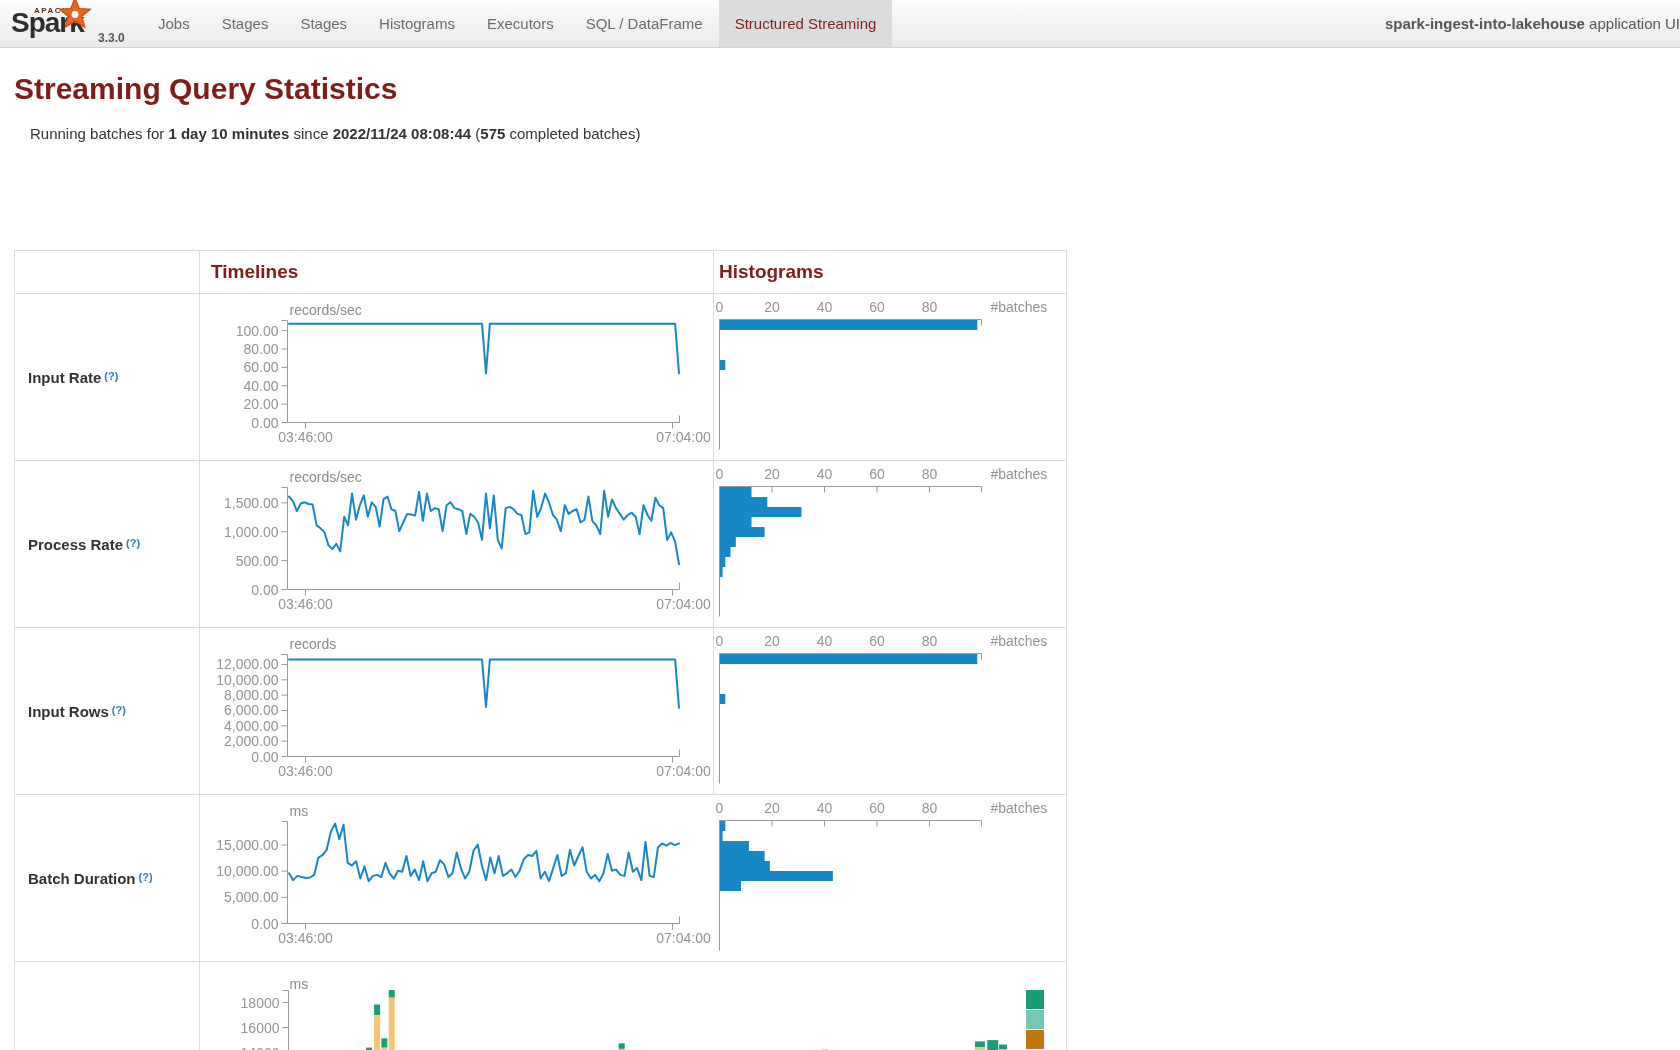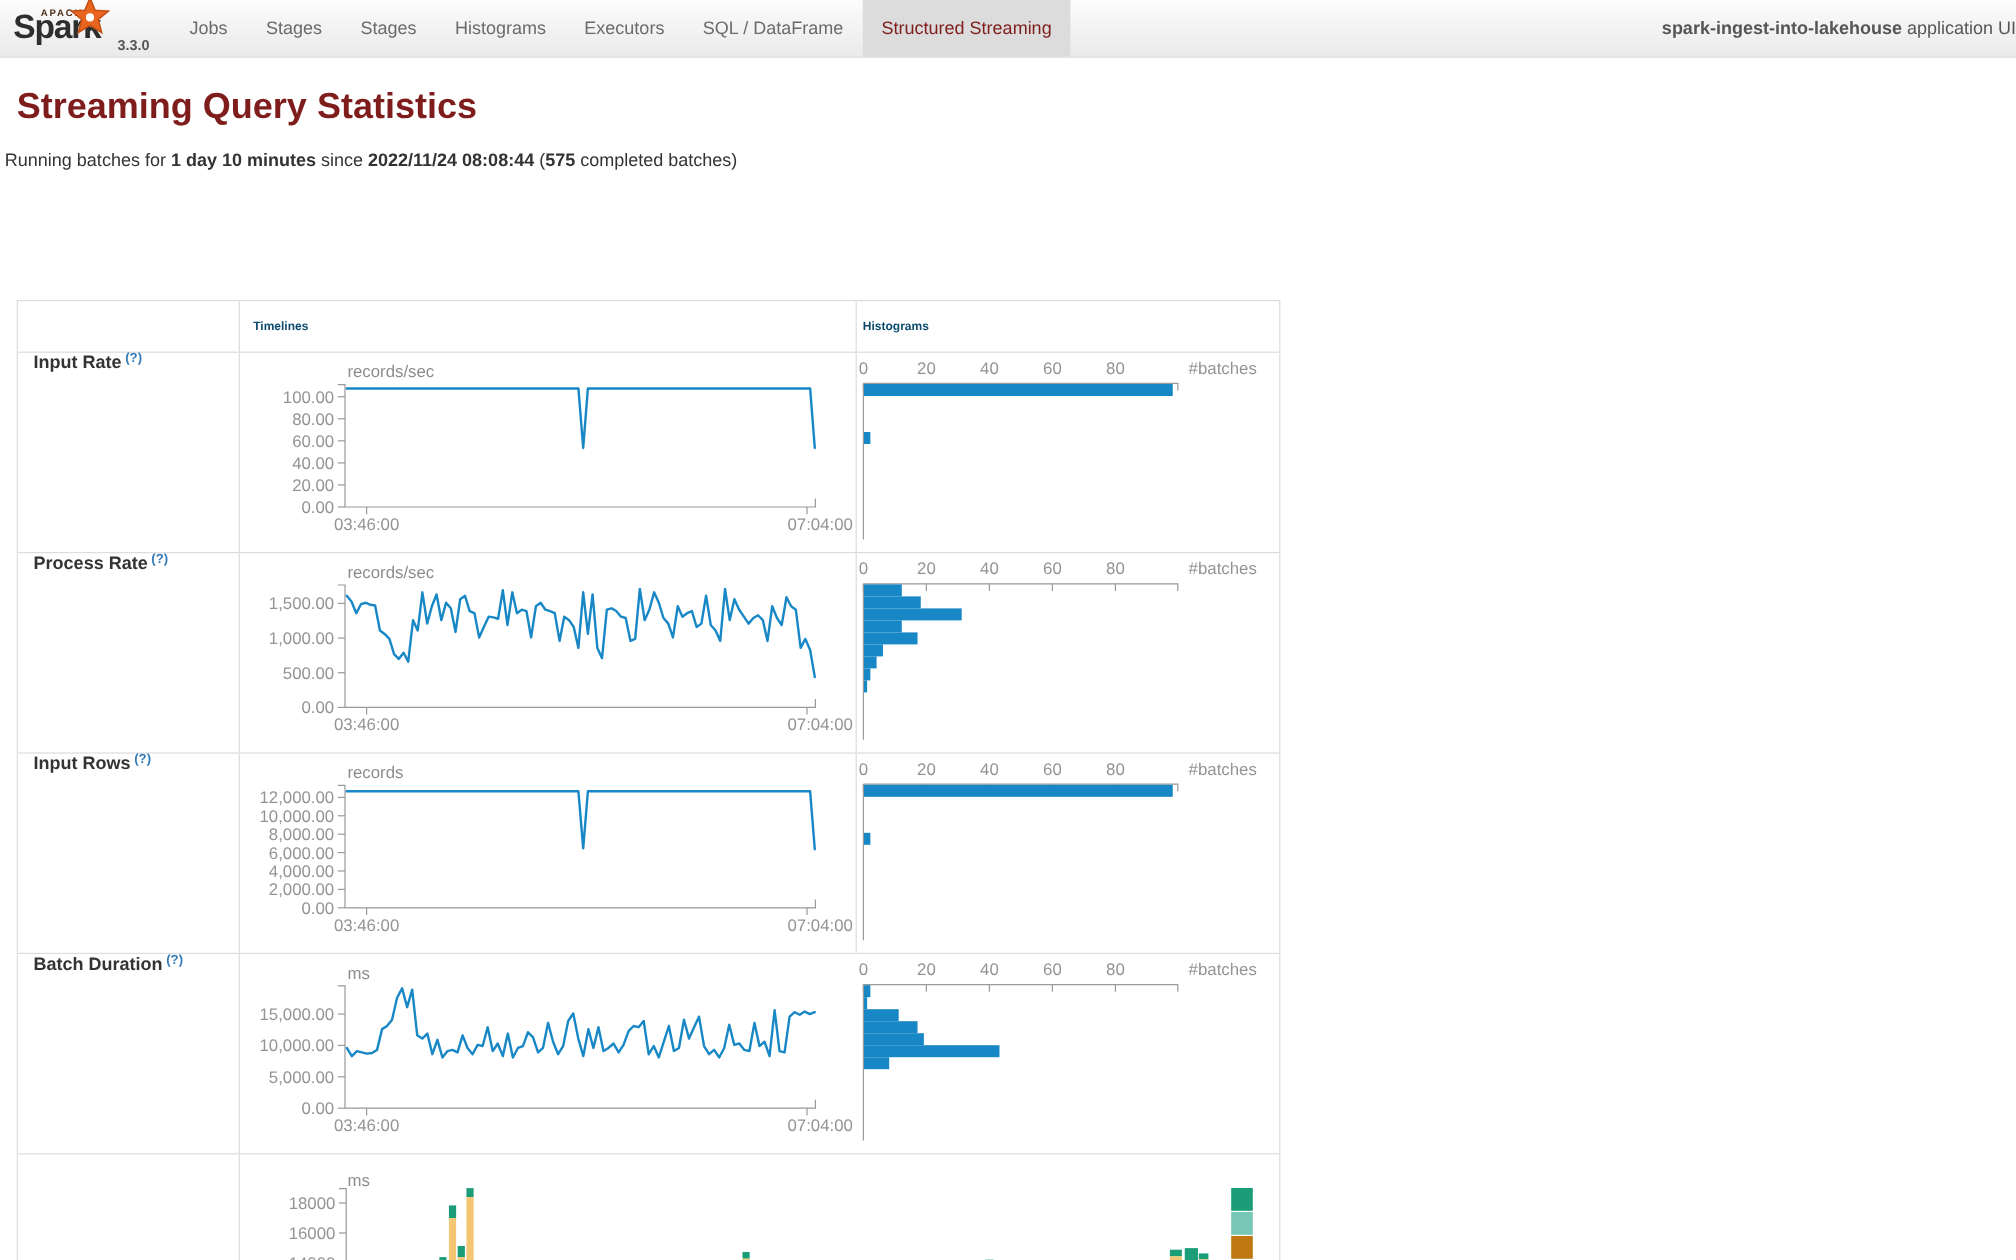--- a/index.html
+++ b/index.html
@@ -17,35 +17,35 @@
   .logo-star{position:absolute;left:58px;top:-3px}
   .logo-version{position:absolute;left:98px;top:31px;font-size:12px;font-weight:bold;color:#555}
   .tabs{display:flex;list-style:none;margin-left:12px}
   .tab{padding:0 16px;line-height:47px;font-size:15px;color:#6b6b6b;cursor:pointer;white-space:nowrap}
   .tab.active{background:#dcdcdc;color:#7f1d1d}
   .app-title{margin-left:auto;line-height:47px;font-size:15px;color:#565656;white-space:nowrap}
   .app-title b{color:#555}
 
   
   .page-title{position:absolute;left:14px;top:72px;font-size:30px;font-weight:bold;color:#7f1d1d}
-  .running{position:absolute;left:4px;top:125px;font-size:15px;color:#333}
+  .running{position:absolute;left:30px;top:125px;font-size:15px;color:#333}
   .meta{position:absolute;left:14px;top:166px;font-size:15px;color:#333;line-height:21.5px}
   .meta .val{margin-left:4px}
 
   
   .stats-table{position:absolute;left:14px;top:250px;width:1053px;border:1px solid #ddd;background:#fff}
   .thead{position:relative;height:42px}
-  .hlabel{position:absolute;top:0;height:100%;display:flex;align-items:center;font-weight:bold;font-size:10px;color:#0c4a6e}
+  .hlabel{position:absolute;top:0;height:100%;display:flex;align-items:center;font-weight:bold;font-size:19px;color:#7f1d1d}
   .hlabel.h-tl{left:196px}
   .hlabel.h-hg{left:704px}
   .trow{position:relative;height:167px;border-top:1px solid #ddd}
   .vdiv{position:absolute;top:0;bottom:0;width:1px;background:#ddd}
   .vdiv.c1{left:184px}
   .vdiv.c2{left:698px}
-  .rlabel{position:absolute;left:0;top:0;width:184px;height:100%;display:flex;
+  .rlabel{position:absolute;left:0;top:0;width:184px;height:100%;display:flex;align-items:center;
           padding-left:13px;font-weight:bold;font-size:15px;color:#333}
   .rlabel sup{color:#337ab7;font-size:11px;font-weight:bold;margin-left:3px;cursor:pointer;position:relative;top:-1px}
   .rowsvg{position:absolute;left:0;top:0;width:1051px;height:167px;overflow:visible}
   svg text{font-family:"Liberation Sans",sans-serif}
 </style>
 </head>
 <body>
 
 <div class="screen">
 

